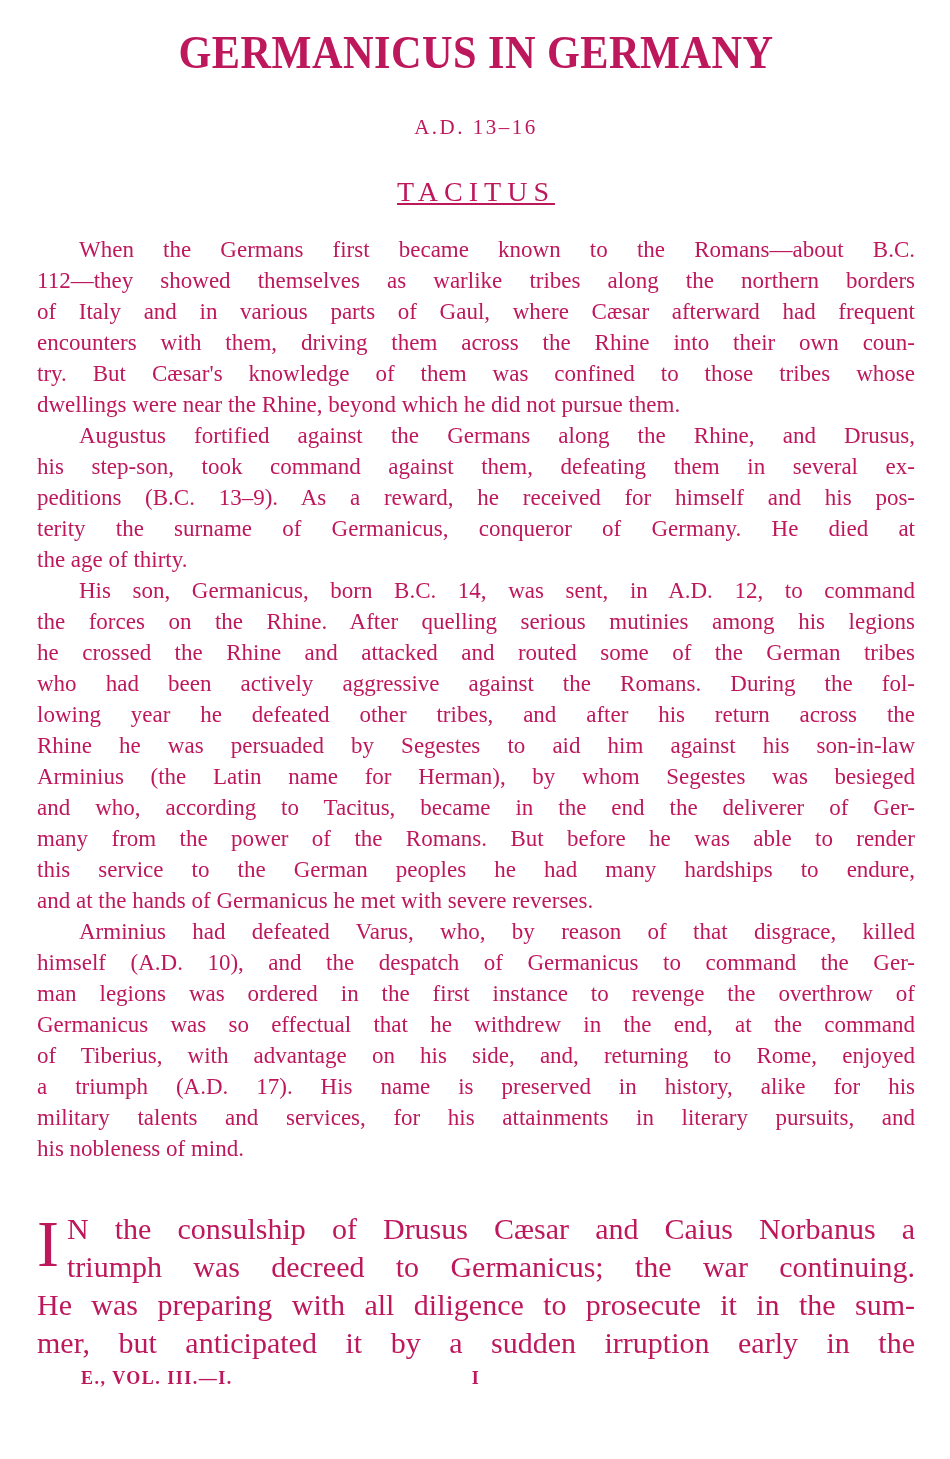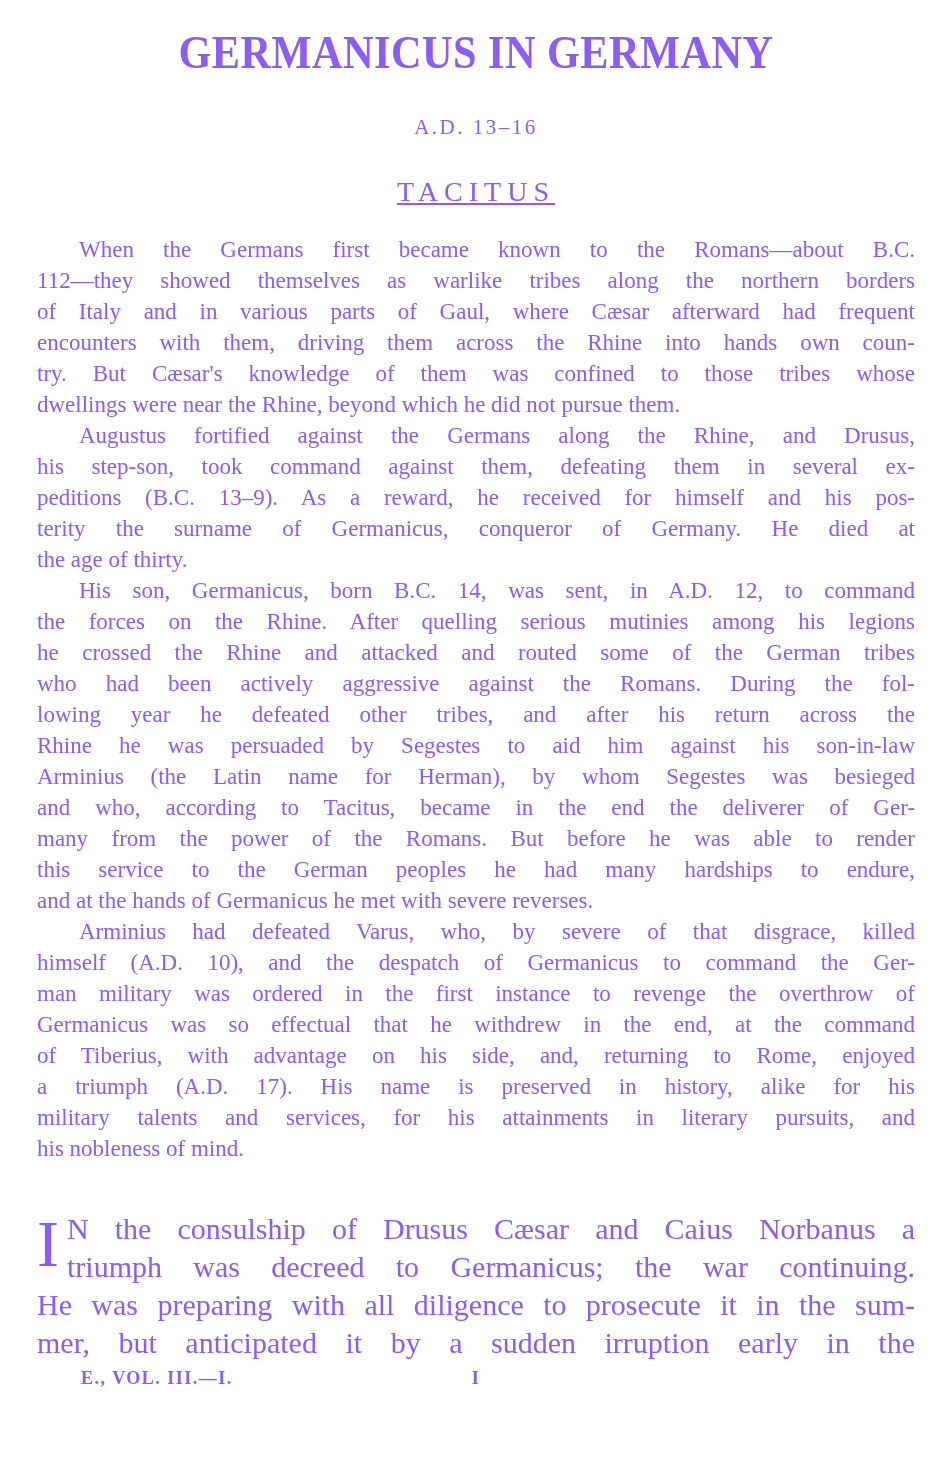--- a/index.html
+++ b/index.html
@@ -2,21 +2,21 @@
 <html><head>
 <meta charset="utf-8">
 <style>
   html, body { margin: 0; padding: 0; background: #ffffff; }
   .page {
     position: relative;
     width: 950px;
     height: 1459px;
     box-sizing: border-box;
     background: #ffffff;
-    color: #8b5cf6;
+    color: #be185d;
     font-family: "Liberation Serif", serif;
     padding: 0 35px 0 37px;
     overflow: hidden;
   }
   .hdr-title {
     margin-top: 26px;
     text-align: center;
     font-size: 46px;
     font-weight: bold;
     letter-spacing: 0.5px;
@@ -83,21 +83,21 @@
   <div class="hdr-title">GERMANICUS IN GERMANY</div>
   <div class="hdr-date">A.D. 13–16</div>
   <div class="hdr-author">TACITUS</div>
 
   <div class="body-text">
 
     <div>
       <div class="line first">When the Germans first became known to the Romans—about B.C.</div>
       <div class="line">112—they showed themselves as warlike tribes along the northern borders</div>
       <div class="line">of Italy and in various parts of Gaul, where Cæsar afterward had frequent</div>
-      <div class="line">encounters with them, driving them across the Rhine into hands own coun-</div>
+      <div class="line">encounters with them, driving them across the Rhine into their own coun-</div>
       <div class="line">try.  But Cæsar's knowledge of them was confined to those tribes whose</div>
       <div class="line endleft">dwellings were near the Rhine, beyond which he did not pursue them.</div>
     </div>
 
     <div>
       <div class="line first">Augustus fortified against the Germans along the Rhine, and Drusus,</div>
       <div class="line">his step-son, took command against them, defeating them in several ex-</div>
       <div class="line">peditions (B.C. 13–9).  As a reward, he received for himself and his pos-</div>
       <div class="line">terity the surname of Germanicus, conqueror of Germany.  He died at</div>
       <div class="line endleft">the age of thirty.</div>
@@ -111,23 +111,23 @@
       <div class="line">lowing year he defeated other tribes, and after his return across the</div>
       <div class="line">Rhine he was persuaded by Segestes to aid him against his son-in-law</div>
       <div class="line">Arminius (the Latin name for Herman), by whom Segestes was besieged</div>
       <div class="line">and who, according to Tacitus, became in the end the deliverer of Ger-</div>
       <div class="line">many from the power of the Romans.  But before he was able to render</div>
       <div class="line">this service to the German peoples he had many hardships to endure,</div>
       <div class="line endleft">and at the hands of Germanicus he met with severe reverses.</div>
     </div>
 
     <div>
-      <div class="line first">Arminius had defeated Varus, who, by severe of that disgrace, killed</div>
+      <div class="line first">Arminius had defeated Varus, who, by reason of that disgrace, killed</div>
       <div class="line">himself (A.D. 10), and the despatch of Germanicus to command  the Ger-</div>
-      <div class="line">man military was ordered in the first instance to revenge the overthrow of</div>
+      <div class="line">man legions was ordered in the first instance to revenge the overthrow of</div>
       <div class="line">Germanicus was so effectual that he withdrew in the end, at the command</div>
       <div class="line">of Tiberius, with advantage on his side, and, returning to Rome, enjoyed</div>
       <div class="line">a triumph (A.D. 17).  His name is preserved in history, alike for his</div>
       <div class="line">military talents and services, for his attainments in literary pursuits, and</div>
       <div class="line endleft">his nobleness of mind.</div>
     </div>
 
   </div>
 
   <div class="intro">

